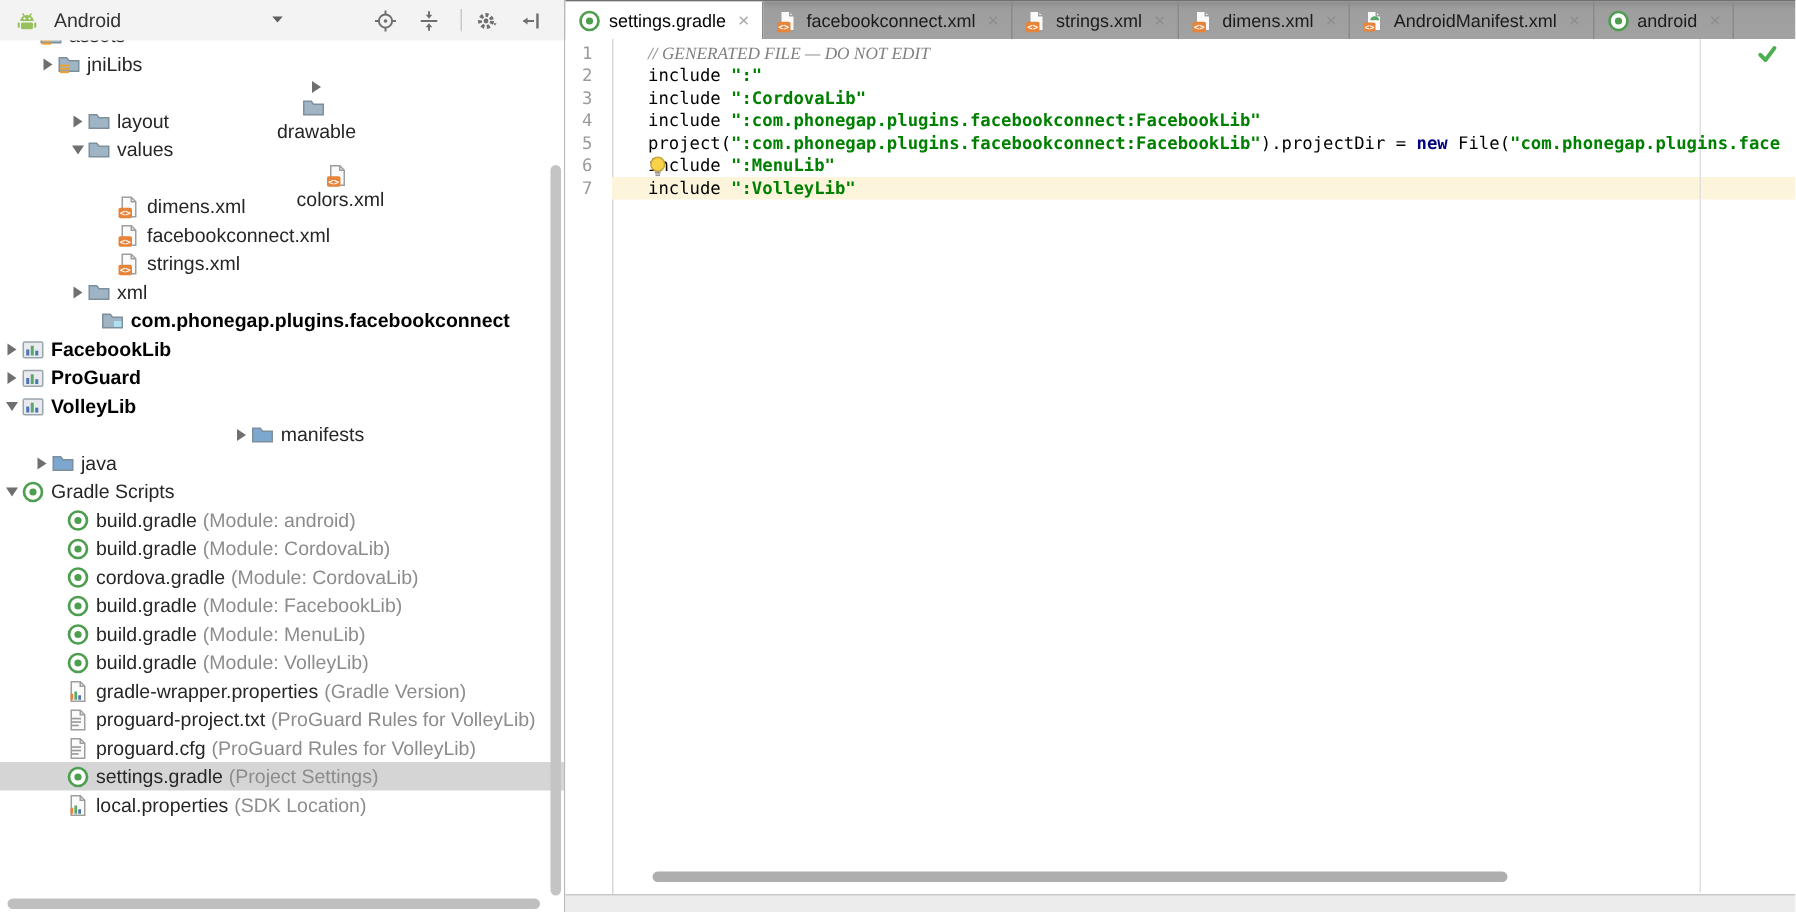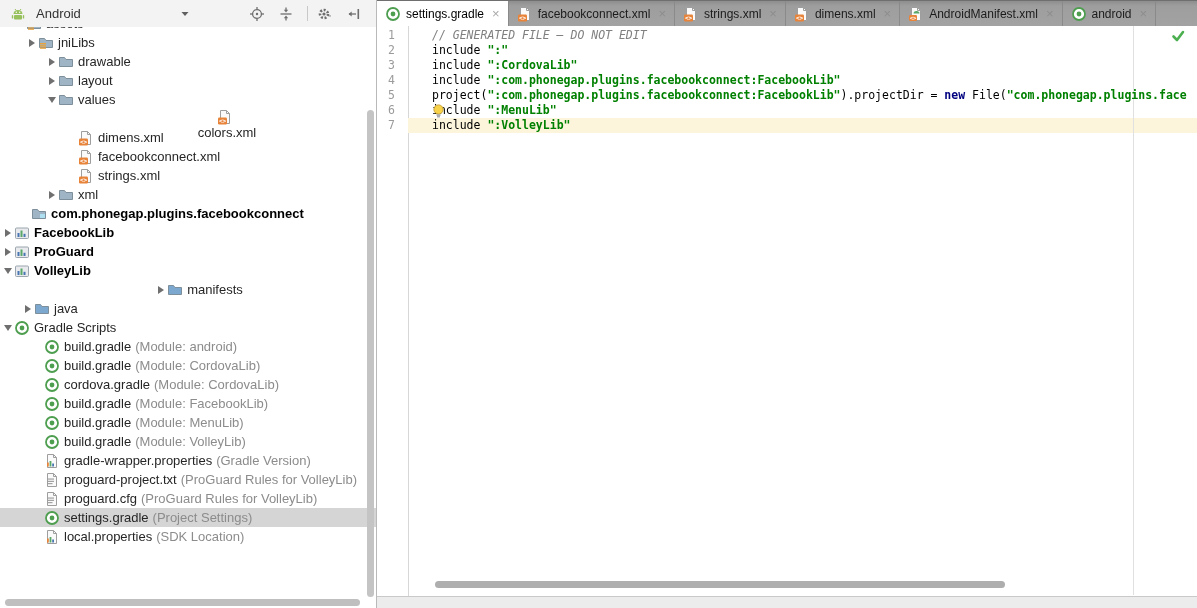--- a/index.html
+++ b/index.html
@@ -54,21 +54,21 @@
   .editor-body { position:relative; width:820px; height:570px; overflow:hidden; background:#fff; }
   .gutter-line { position:absolute; left:31px; top:0; bottom:0; width:1px; background:#d7d7d7; }
   .margin-guide { position:absolute; left:756px; top:0; height:569px; width:1px; background:#e0e0e0; z-index:1; }
   .code-lines { position:relative; padding-top:2px; }
   .code-row { display:flex; height:15px; font-family:"DejaVu Sans Mono", monospace; font-size:11.5px; line-height:15px; }
   .code-row .gut { width:31px; flex:0 0 31px; text-align:right; padding-right:13px; color:#9b9b9b; }
   .code-row .code { flex:1; padding-left:24px; white-space:pre; overflow:hidden; }
   .code-row.current .code { background:#fcf5db; }
   .code .seg { position:relative; z-index:2; }
   .seg.plain { color:#000; }
-  .seg.comment { color:#808080; font-style:italic; }
+  .seg.comment { color:#808080; font-style:italic;font-family:Liberation Serif, serif; }
   .seg.string { color:#008000; font-weight:700; }
   .seg.keyword { color:#000080; font-weight:700; }
 
   .bulb { position:absolute; left:55px; top:78px; width:13px; height:14px; z-index:3; }
   .status-check { position:absolute; right:12px; top:3px; width:14px; height:14px; z-index:3; }
   .editor-hscroll { position:absolute; left:58px; top:555px; width:570px; height:7px;
                     background:#aeaeae; border-radius:4px; z-index:4; }
   .bottom-band { position:absolute; left:0; top:596px; width:820px; height:12px;
                  background:#ececec; border-top:1px solid #c9c9c9; }
 </style>
@@ -153,109 +153,109 @@
           <span class="t-icon">
             <svg viewBox="0 0 16 16" width="16" height="16">
               <path d="M1.5 3.5h5l1.5 2h6.5v7h-13z" fill="#9fb4c4" stroke="#7e8f9c"></path>
               <rect x="2" y="8" width="6" height="1.4" fill="#e8a33d"></rect>
               <rect x="2" y="10.2" width="6" height="1.4" fill="#e8a33d"></rect>
               <rect x="2" y="12.4" width="6" height="1.4" fill="#e8a33d"></rect>
             </svg>
           </span>
           <span class="lbl">jniLibs</span>
         </div>
+        <div class="tree-row" style="padding-left: 46px; flex-direction: column;">
+          <span class="arrow-slot">
+            <span class="tri-right"></span>
+          </span>
+          <span class="t-icon">
+            <svg viewBox="0 0 16 16" width="16" height="16">
+              <path d="M1.5 3.5h5l1.5 2h6.5v7h-13z" fill="#9fb4c4" stroke="#7e8f9c"></path>
+            </svg>
+          </span>
+          <span class="lbl">drawable</span>
+        </div>
         <div class="tree-row" style="padding-left: 46px;">
           <span class="arrow-slot">
             <span class="tri-right"></span>
           </span>
           <span class="t-icon">
             <svg viewBox="0 0 16 16" width="16" height="16">
               <path d="M1.5 3.5h5l1.5 2h6.5v7h-13z" fill="#9fb4c4" stroke="#7e8f9c"></path>
             </svg>
           </span>
-          <span class="lbl">drawable</span>
+          <span class="lbl">layout</span>
         </div>
         <div class="tree-row" style="padding-left: 46px;">
           <span class="arrow-slot">
-            <span class="tri-right"></span>
-          </span>
-          <span class="t-icon">
-            <svg viewBox="0 0 16 16" width="16" height="16">
-              <path d="M1.5 3.5h5l1.5 2h6.5v7h-13z" fill="#9fb4c4" stroke="#7e8f9c"></path>
-            </svg>
-          </span>
-          <span class="lbl">layout</span>
+            <span class="tri-down"></span>
+          </span>
+          <span class="t-icon">
+            <svg viewBox="0 0 16 16" width="16" height="16">
+              <path d="M1.5 3.5h5l1.5 2h6.5v7h-13z" fill="#9fb4c4" stroke="#7e8f9c"></path>
+            </svg>
+          </span>
+          <span class="lbl">values</span>
+        </div>
+        <div class="tree-row" style="padding-left: 78px; flex-direction: column;">
+          <span class="t-icon">
+            <svg viewBox="0 0 16 16" width="16" height="16">
+              <path d="M3.5 1.5h6l3 3v10h-9z" fill="#fafafa" stroke="#9e9e9e"></path>
+              <path d="M9.5 1.5v3h3" fill="none" stroke="#9e9e9e"></path>
+              <rect x="1" y="8.5" width="9" height="7" rx="1.2" fill="#e8833a"></rect>
+              <text x="5.5" y="14" font-size="6" font-weight="bold" fill="#fff" text-anchor="middle" font-family="DejaVu Sans Mono, monospace">&lt;&gt;</text>
+            </svg>
+          </span>
+          <span class="lbl">colors.xml</span>
+        </div>
+        <div class="tree-row" style="padding-left: 78px;">
+          <span class="t-icon">
+            <svg viewBox="0 0 16 16" width="16" height="16">
+              <path d="M3.5 1.5h6l3 3v10h-9z" fill="#fafafa" stroke="#9e9e9e"></path>
+              <path d="M9.5 1.5v3h3" fill="none" stroke="#9e9e9e"></path>
+              <rect x="1" y="8.5" width="9" height="7" rx="1.2" fill="#e8833a"></rect>
+              <text x="5.5" y="14" font-size="6" font-weight="bold" fill="#fff" text-anchor="middle" font-family="DejaVu Sans Mono, monospace">&lt;&gt;</text>
+            </svg>
+          </span>
+          <span class="lbl">dimens.xml</span>
+        </div>
+        <div class="tree-row" style="padding-left: 78px;">
+          <span class="t-icon">
+            <svg viewBox="0 0 16 16" width="16" height="16">
+              <path d="M3.5 1.5h6l3 3v10h-9z" fill="#fafafa" stroke="#9e9e9e"></path>
+              <path d="M9.5 1.5v3h3" fill="none" stroke="#9e9e9e"></path>
+              <rect x="1" y="8.5" width="9" height="7" rx="1.2" fill="#e8833a"></rect>
+              <text x="5.5" y="14" font-size="6" font-weight="bold" fill="#fff" text-anchor="middle" font-family="DejaVu Sans Mono, monospace">&lt;&gt;</text>
+            </svg>
+          </span>
+          <span class="lbl">facebookconnect.xml</span>
+        </div>
+        <div class="tree-row" style="padding-left: 78px;">
+          <span class="t-icon">
+            <svg viewBox="0 0 16 16" width="16" height="16">
+              <path d="M3.5 1.5h6l3 3v10h-9z" fill="#fafafa" stroke="#9e9e9e"></path>
+              <path d="M9.5 1.5v3h3" fill="none" stroke="#9e9e9e"></path>
+              <rect x="1" y="8.5" width="9" height="7" rx="1.2" fill="#e8833a"></rect>
+              <text x="5.5" y="14" font-size="6" font-weight="bold" fill="#fff" text-anchor="middle" font-family="DejaVu Sans Mono, monospace">&lt;&gt;</text>
+            </svg>
+          </span>
+          <span class="lbl">strings.xml</span>
         </div>
         <div class="tree-row" style="padding-left: 46px;">
           <span class="arrow-slot">
-            <span class="tri-down"></span>
-          </span>
-          <span class="t-icon">
-            <svg viewBox="0 0 16 16" width="16" height="16">
-              <path d="M1.5 3.5h5l1.5 2h6.5v7h-13z" fill="#9fb4c4" stroke="#7e8f9c"></path>
-            </svg>
-          </span>
-          <span class="lbl">values</span>
-        </div>
-        <div class="tree-row" style="padding-left: 78px; flex-direction: column;">
-          <span class="t-icon">
-            <svg viewBox="0 0 16 16" width="16" height="16">
-              <path d="M3.5 1.5h6l3 3v10h-9z" fill="#fafafa" stroke="#9e9e9e"></path>
-              <path d="M9.5 1.5v3h3" fill="none" stroke="#9e9e9e"></path>
-              <rect x="1" y="8.5" width="9" height="7" rx="1.2" fill="#e8833a"></rect>
-              <text x="5.5" y="14" font-size="6" font-weight="bold" fill="#fff" text-anchor="middle" font-family="DejaVu Sans Mono, monospace">&lt;&gt;</text>
-            </svg>
-          </span>
-          <span class="lbl">colors.xml</span>
-        </div>
-        <div class="tree-row" style="padding-left: 78px;">
-          <span class="t-icon">
-            <svg viewBox="0 0 16 16" width="16" height="16">
-              <path d="M3.5 1.5h6l3 3v10h-9z" fill="#fafafa" stroke="#9e9e9e"></path>
-              <path d="M9.5 1.5v3h3" fill="none" stroke="#9e9e9e"></path>
-              <rect x="1" y="8.5" width="9" height="7" rx="1.2" fill="#e8833a"></rect>
-              <text x="5.5" y="14" font-size="6" font-weight="bold" fill="#fff" text-anchor="middle" font-family="DejaVu Sans Mono, monospace">&lt;&gt;</text>
-            </svg>
-          </span>
-          <span class="lbl">dimens.xml</span>
-        </div>
-        <div class="tree-row" style="padding-left: 78px;">
-          <span class="t-icon">
-            <svg viewBox="0 0 16 16" width="16" height="16">
-              <path d="M3.5 1.5h6l3 3v10h-9z" fill="#fafafa" stroke="#9e9e9e"></path>
-              <path d="M9.5 1.5v3h3" fill="none" stroke="#9e9e9e"></path>
-              <rect x="1" y="8.5" width="9" height="7" rx="1.2" fill="#e8833a"></rect>
-              <text x="5.5" y="14" font-size="6" font-weight="bold" fill="#fff" text-anchor="middle" font-family="DejaVu Sans Mono, monospace">&lt;&gt;</text>
-            </svg>
-          </span>
-          <span class="lbl">facebookconnect.xml</span>
-        </div>
-        <div class="tree-row" style="padding-left: 78px;">
-          <span class="t-icon">
-            <svg viewBox="0 0 16 16" width="16" height="16">
-              <path d="M3.5 1.5h6l3 3v10h-9z" fill="#fafafa" stroke="#9e9e9e"></path>
-              <path d="M9.5 1.5v3h3" fill="none" stroke="#9e9e9e"></path>
-              <rect x="1" y="8.5" width="9" height="7" rx="1.2" fill="#e8833a"></rect>
-              <text x="5.5" y="14" font-size="6" font-weight="bold" fill="#fff" text-anchor="middle" font-family="DejaVu Sans Mono, monospace">&lt;&gt;</text>
-            </svg>
-          </span>
-          <span class="lbl">strings.xml</span>
-        </div>
-        <div class="tree-row" style="padding-left: 46px;">
-          <span class="arrow-slot">
             <span class="tri-right"></span>
           </span>
           <span class="t-icon">
             <svg viewBox="0 0 16 16" width="16" height="16">
               <path d="M1.5 3.5h5l1.5 2h6.5v7h-13z" fill="#9fb4c4" stroke="#7e8f9c"></path>
             </svg>
           </span>
           <span class="lbl">xml</span>
         </div>
-        <div class="tree-row" style="padding-left: 31px;">
+        <div class="tree-row" style="padding-left: 31px; justify-content: center;">
           <span class="t-icon">
             <svg viewBox="0 0 16 16" width="16" height="16">
               <path d="M1.5 3.5h5l1.5 2h6.5v7h-13z" fill="#9fb4c4" stroke="#7e8f9c"></path>
               <rect x="9" y="8" width="5" height="4" fill="#aee0f2"></rect>
             </svg>
           </span>
           <span class="lbl bold">com.phonegap.plugins.facebookconnect</span>
         </div>
         <div class="tree-row" style="padding-left: 2px;">
           <span class="arrow-slot">

